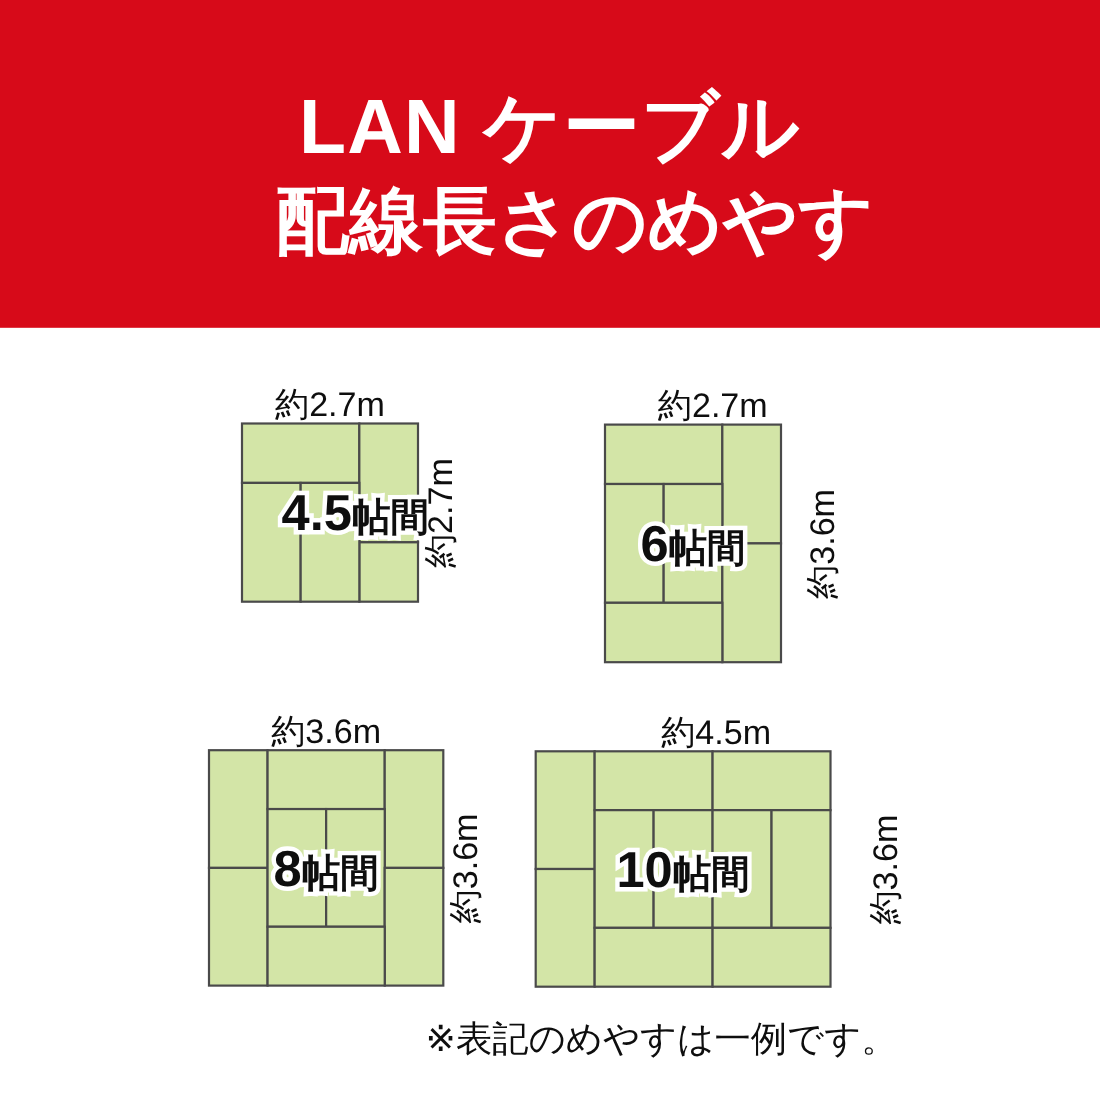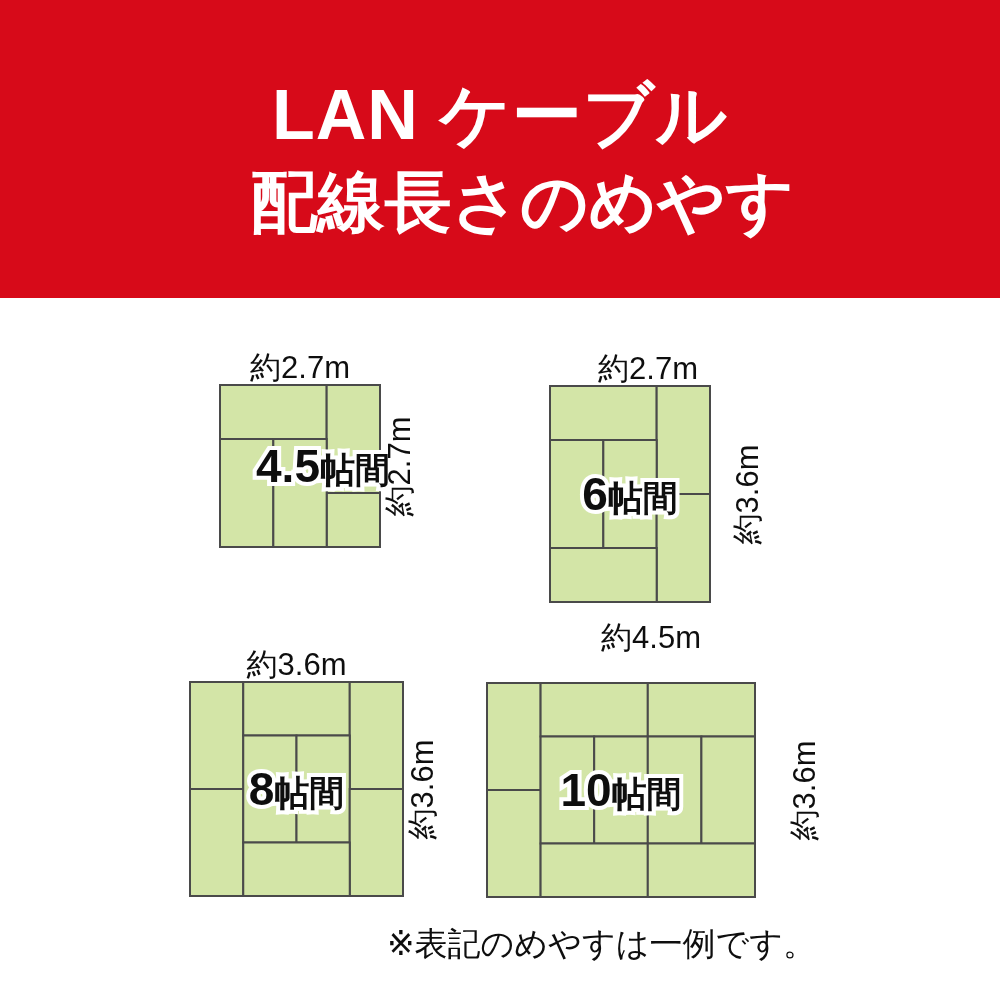--- a/index.html
+++ b/index.html
@@ -148,21 +148,21 @@
           <rect x="160.8" y="53.5" width="53.6" height="107" fill="#d3e5a7" stroke="#4a4a4a" stroke-width="2"></rect>
           <rect x="214.4" y="53.5" width="53.6" height="107" fill="#d3e5a7" stroke="#4a4a4a" stroke-width="2"></rect>
           <rect x="53.6" y="160.5" width="107.2" height="53.5" fill="#d3e5a7" stroke="#4a4a4a" stroke-width="2"></rect>
           <rect x="160.8" y="160.5" width="107.2" height="53.5" fill="#d3e5a7" stroke="#4a4a4a" stroke-width="2"></rect>
         </svg>
         <div class="room-label">
           <span class="txt stroke"><span class="num">10</span><span class="suf">帖間</span></span>
           <span class="txt fill"><span class="num">10</span><span class="suf">帖間</span></span>
         </div>
       </div>
-      <div class="dim-top" style="left: 477px; top: 621px; width: 348px;">約4.5m</div>
+      <div class="dim-top" style="left: 477px; top: 649px; width: 348px;">約4.5m</div>
       <div class="dim-side" style="left: 783px; top: 683px; height: 214px;">
         <span class="rot">約3.6m</span>
       </div>
     </div>
 
   <div class="footnote">※表記のめやすは一例です。</div>
 
 </div>
 
 </body></html>

